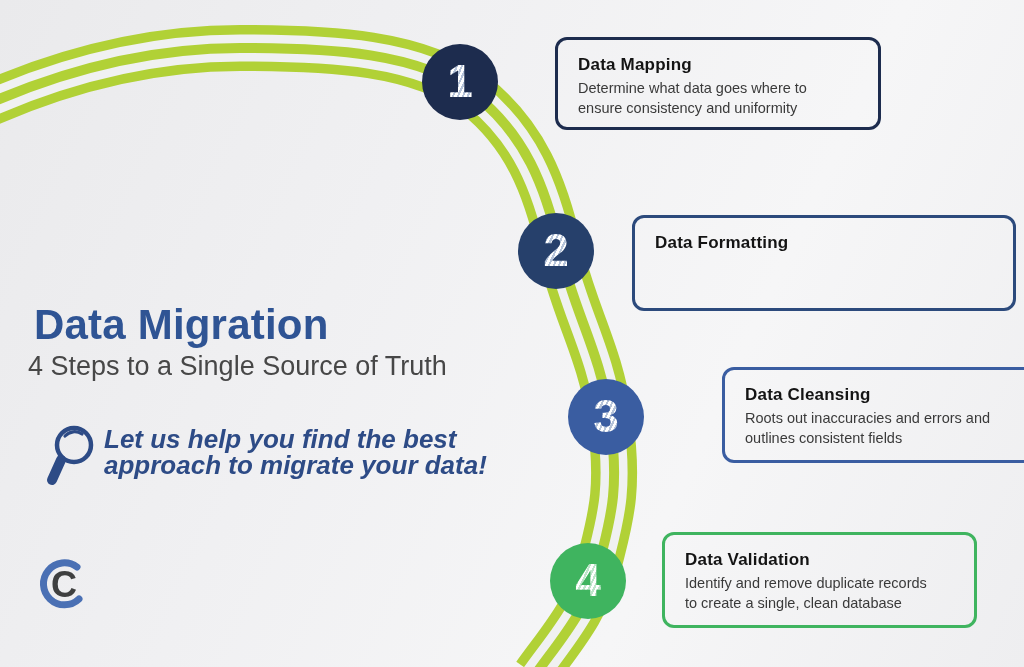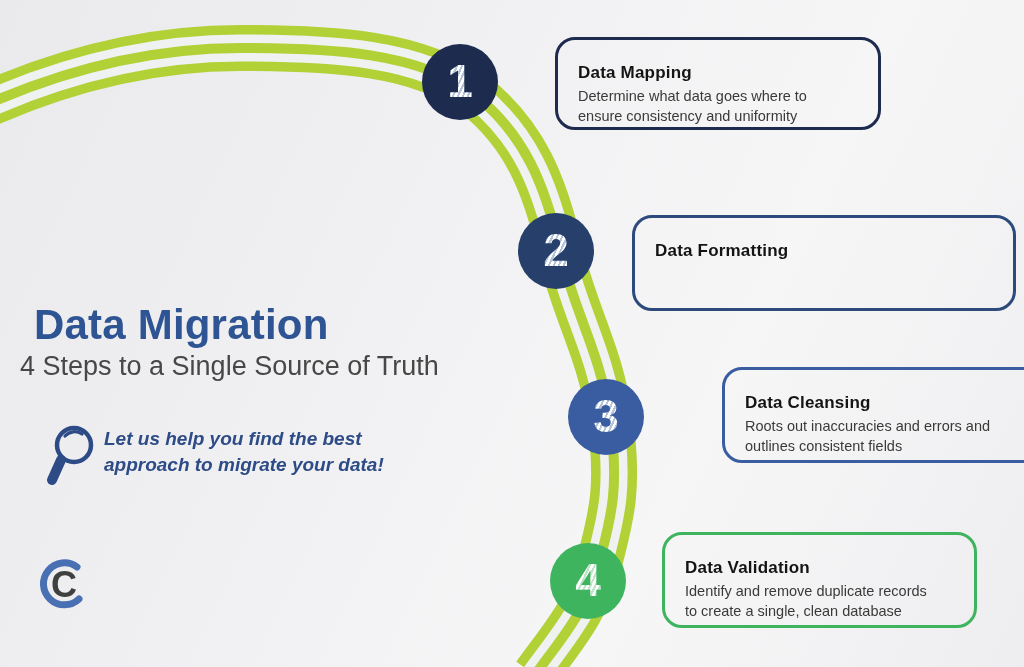--- a/index.html
+++ b/index.html
@@ -28,42 +28,42 @@
   }
   .circle-1 { left:422px; top:44px;  background:#1d2c4e; }
   .circle-2 { left:518px; top:213px; background:#26406b; }
   .circle-3 { left:568px; top:379px; background:#3a5da1; }
   .circle-4 { left:550px; top:543px; background:#3fb45f; }
   .circle-4 .num { background:repeating-linear-gradient(115deg,#ffffff 0 2.5px,#bfe5cb 2.5px 4.5px);
     -webkit-background-clip:text; background-clip:text; }
 
   
   .step-card {
-    position:absolute; border-radius:20px; border:3px solid #1d2c4e;
-    padding:23px 20px 13px 20px; z-index:2; background:transparent;
+    position:absolute; border-radius:12px; border:3px solid #1d2c4e;
+    padding:15px 20px 13px 20px; z-index:2; background:transparent;
   }
   .card-1 { left:555px; top:37px;  width:326px; height:93px; border-color:#1d2c4e; }
   .card-2 { left:632px; top:202px; width:384px; height:96px; border-color:#2c4a7c;margin-top:13px; }
   .card-3 { left:722px; top:367px; width:323px; height:96px; border-color:#3a5da1; }
   .card-4 { left:662px; top:532px; width:315px; height:96px; border-color:#3fb45f; }
   .card-title { font-size:17px; font-weight:700; color:#141414; margin-bottom:4px; letter-spacing:0.2px; }
   .card-desc  { font-size:14.5px; color:#3a3a3a; line-height:1.36; white-space:pre-line; }
 
   
   .main-title {
     position:absolute; left:34px; top:301px; z-index:2;
     font-size:42px; font-weight:800; color:#2f5494; letter-spacing:0.2px;
   }
   .main-subtitle {
-    position:absolute; left:20px; top:351px; z-index:2;
+    position:absolute; left:28px; top:351px; z-index:2;
     font-size:27px; font-weight:400; color:#474747;
   }
   .tagline {
     position:absolute; left:104px; top:426px; z-index:2;
-    font-size:19px; font-weight:700; font-style:italic; color:#2d4b86;
+    font-size:26px; font-weight:700; font-style:italic; color:#2d4b86;
     line-height:26px; white-space:pre-line;
   }
   .magnifier { position:absolute; left:44px; top:420px; z-index:2; }
 
   
   .logo { position:absolute; left:34px; top:554px; z-index:2; display:flex; align-items:center; }
   .logo-text { display:flex; flex-direction:column; margin-left:-8px; }
   .logo-campus { font-size:22px; font-weight:700; letter-spacing:2.5px; color:#3f4040; line-height:1; margin-top:4px; }
   .logo-cafe { font-size:11px; font-weight:400; letter-spacing:6px; color:#8f9193; align-self:flex-end; margin-top:3px; }
 </style>

